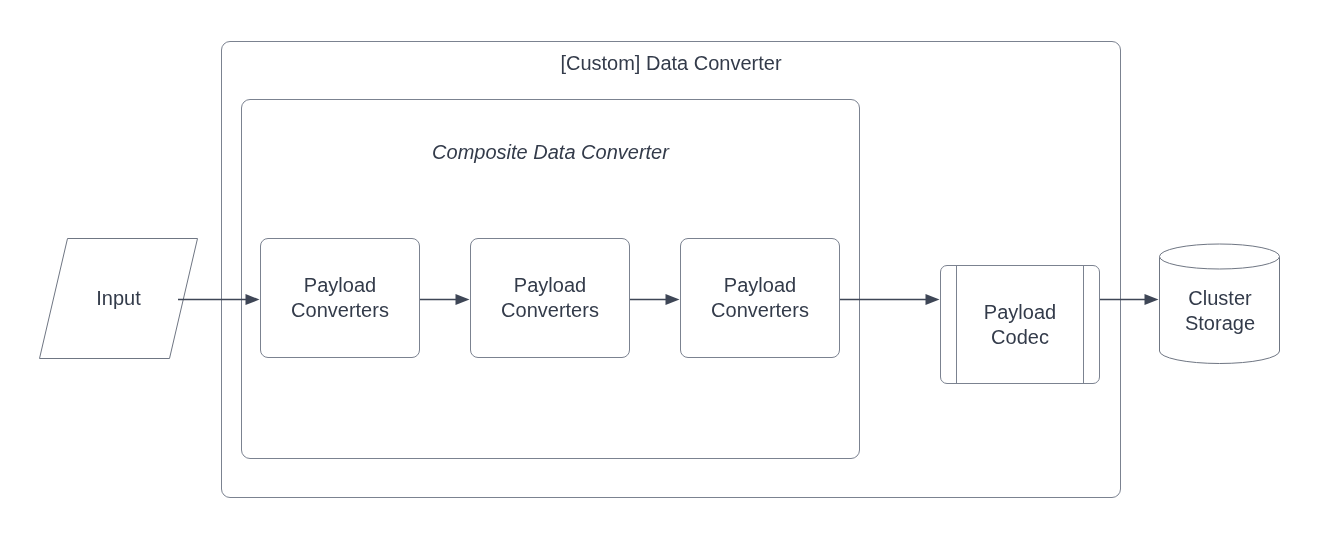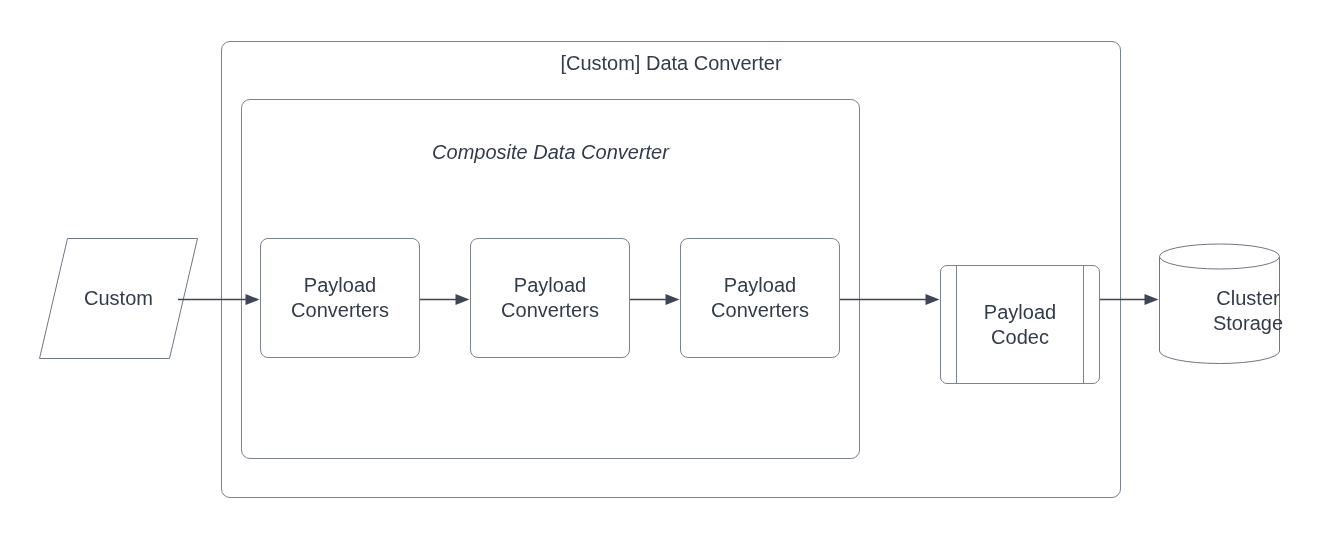--- a/index.html
+++ b/index.html
@@ -48,21 +48,21 @@
     border-left:1px solid #7b8290;
   }
   .codec-line.left{left:15px;}
   .codec-line.right{right:15px;}
   .shape-label{
     position:absolute;
     display:flex;align-items:center;justify-content:center;
     text-align:center;
   }
   .input-label{left:39px;top:238px;width:159px;height:121px;}
-  .cyl-label{left:1187px;top:244px;width:122px;height:120px;padding-top:14px;box-sizing:border-box;}
+  .cyl-label{left:1159px;top:244px;width:122px;height:120px;padding-top:14px;box-sizing:border-box;}
   .cyl-label span{max-width:100px;display:inline-block;}
   svg.overlay{
     position:absolute;left:0;top:0;
     pointer-events:none;
   }
   .shape-stroke{fill:#ffffff;stroke:#6f7683;stroke-width:1;}
   .edge-line{stroke:#3e4656;stroke-width:1.5;}
   .edge-head{fill:#3e4656;stroke:none;}
 </style>
 </head>
@@ -93,21 +93,21 @@
   <div class="box pbox3">
     <span>Payload Converters</span>
   </div>
 
   <div class="box codec">
     <div class="codec-line left"></div>
     <div class="codec-line right"></div>
     <span>Payload Codec</span>
   </div>
 
-  <div class="shape-label input-label">Custom</div>
+  <div class="shape-label input-label">Input</div>
   <div class="shape-label cyl-label">
     <span>Cluster Storage</span>
   </div>
 
   <svg class="overlay" width="1320" height="540">
     <g>
       <line class="edge-line" x1="178" y1="299.5" x2="246" y2="299.5"></line>
       <polygon class="edge-head" points="259.5,299.5 245.5,294 245.5,305"></polygon>
     </g>
     <g>

